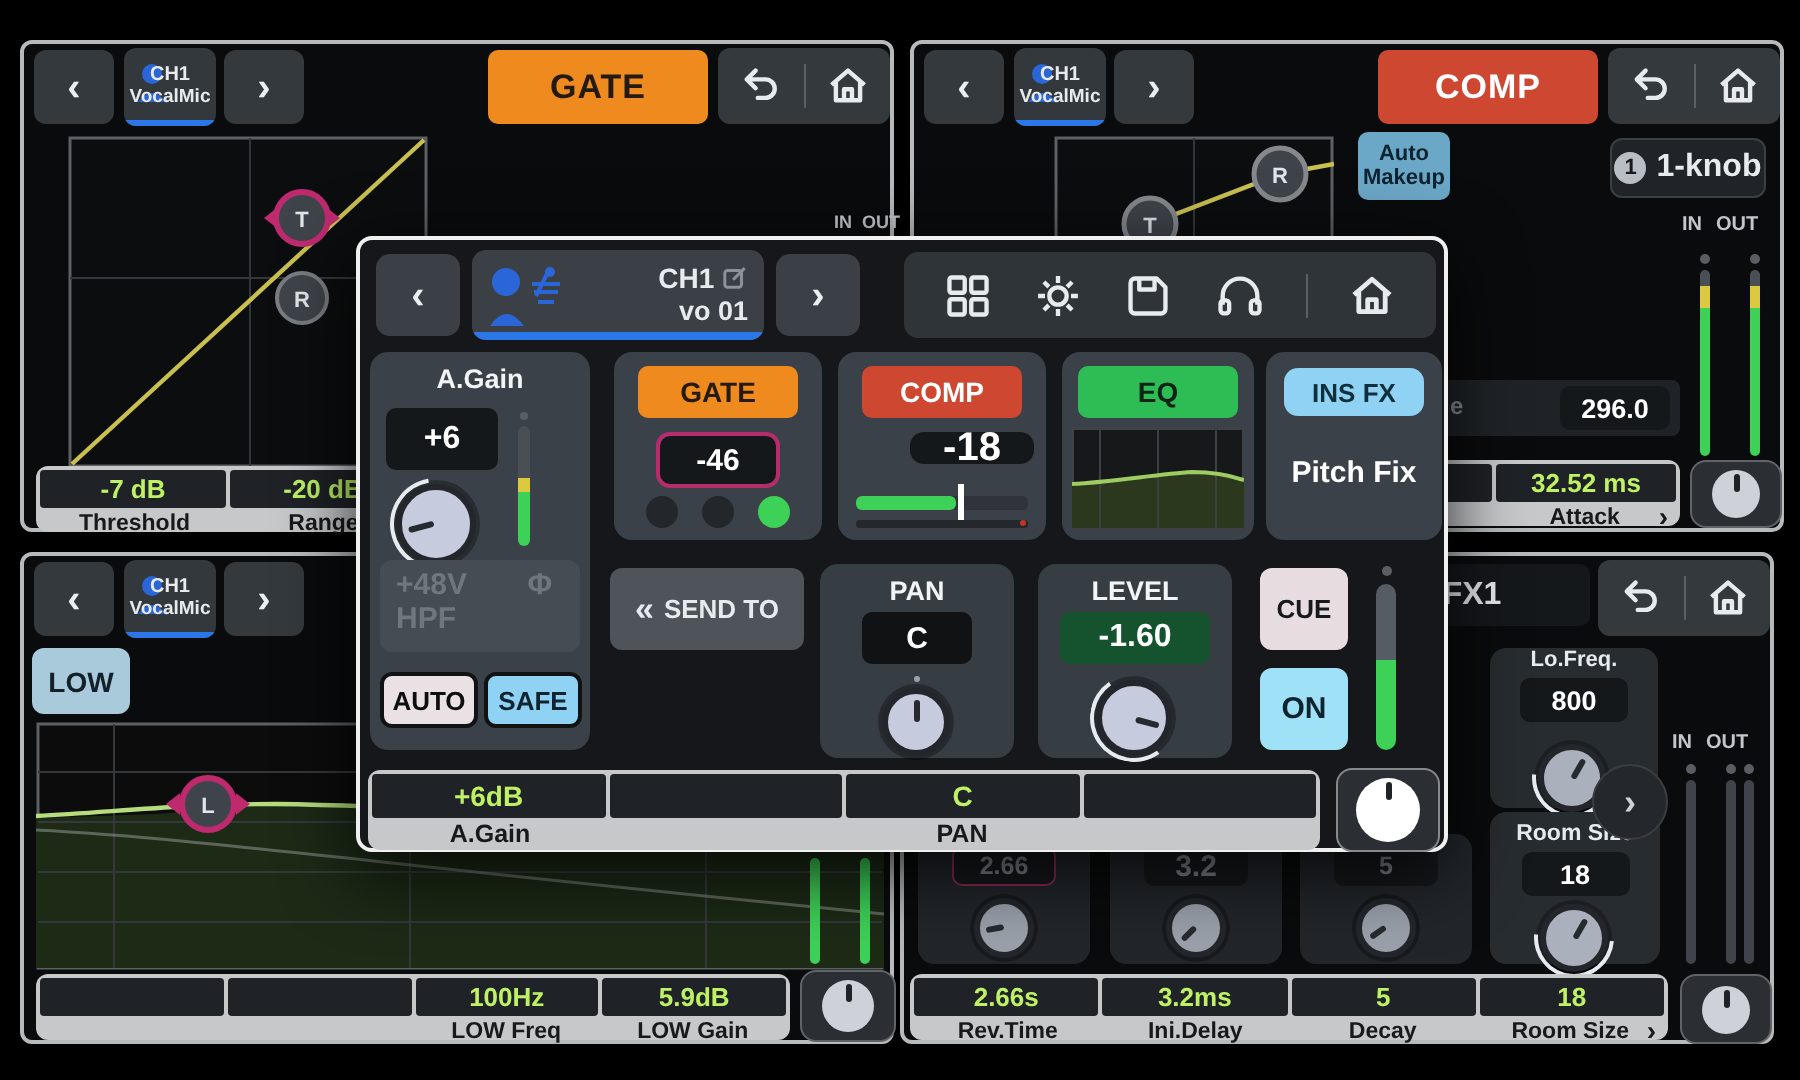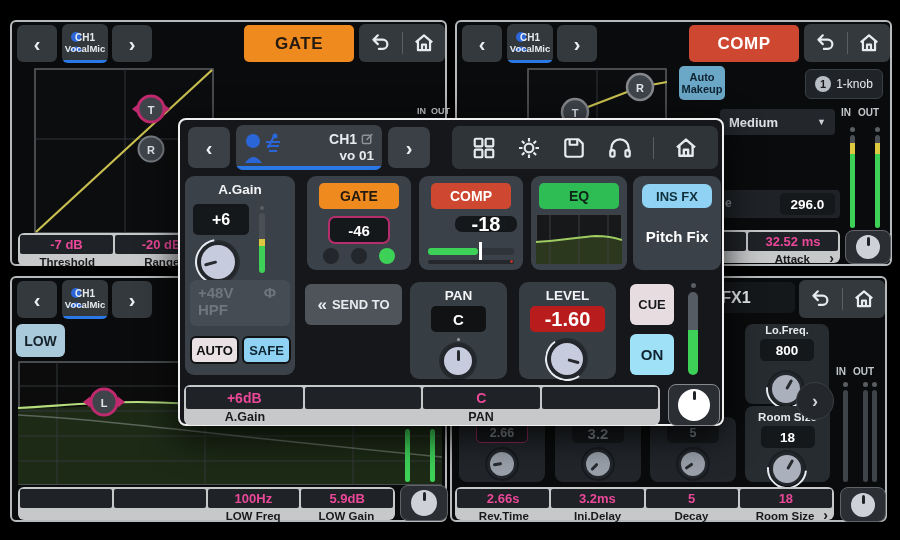--- a/index.html
+++ b/index.html
@@ -19,21 +19,21 @@
   .chbtn .blueblob { position:absolute; left:6px; top:6px; z-index:1; }
   .chbtn .underline { position:absolute; left:0; right:0; bottom:0; height:3px; background:#2a78e8; z-index:3; }
   .titlebtn { position:absolute; border-radius:5px; display:flex; align-items:center; justify-content:center;
               font-weight:800; font-size:17px; letter-spacing:.5px; cursor:pointer; }
   .syspair { position:absolute; background:#34393e; border-radius:6px; display:flex;
              align-items:center; justify-content:space-evenly; }
   .sep { width:1px; height:22px; background:#5b5f63; }
   .graphbox { position:absolute; }
   .bbar { position:absolute; background:#c6c8ca; border-radius:6px; padding:2px 2px 0 2px; }
   .segs { display:flex; gap:2px; height:19px; }
-  .seg { flex:1; background:#1f2226; border-radius:2px; color:#ec4899; font-size:13px; font-weight:700;
+  .seg { flex:1; background:#1f2226; border-radius:2px; color:#bef264; font-size:13px; font-weight:700;
          display:flex; align-items:center; justify-content:center; cursor:pointer; }
   .lbls { display:flex; height:15px; align-items:center; position:relative; }
   .lbl { flex:1; text-align:center; font-size:11.5px; color:#17191b; font-weight:700; }
   .rowchv { position:absolute; right:4px; top:0; font-size:14px; color:#17191b; font-weight:700; line-height:15px; }
   .clockbtn { position:absolute; background:#2b2f34; border:1px solid #606468; border-radius:8px;
               display:flex; align-items:center; justify-content:center; cursor:pointer; }
   .cknob { border-radius:50%; background:#ced2d8; position:relative; }
   .cknob::after { content:''; position:absolute; left:50%; top:2px; width:3px; height:9px;
                   margin-left:-1.5px; background:#202326; border-radius:2px; }
   .vbox { background:#15181b; border-radius:5px; color:#fff; font-weight:700;
@@ -185,25 +185,21 @@
         <circle cx="113" cy="19" r="13" fill="#3f444a" stroke="#85898e" stroke-width="2.5"></circle>
         <text x="113" y="23.5" font-size="11" font-weight="bold" fill="#e3e6e9" text-anchor="middle">R</text>
       </g>
     </svg>
     <div class="accbtn" style="position:absolute;left:222px;top:44px;width:46px;height:34px;background:#6ba7c6;border-radius:5px;color:#0d2331;flex-direction:column;font-size:11px;line-height:1.1">
       <span>Auto</span>
         <span>Makeup</span>
     </div>
     <div style="position:absolute;left:348px;top:47px;width:78px;height:30px;background:#202428;border:1px solid #3a3f44;border-radius:6px;display:flex;align-items:center;justify-content:center;gap:5px;cursor:pointer">
       <span style="width:16px;height:16px;border-radius:50%;background:#b9bec4;color:#17191c;font-size:11px;font-weight:800;display:flex;align-items:center;justify-content:center">1</span>
-      <span style="font-size:12px;font-weight:400">1-knob</span>
-    </div>
-    <div style="position:absolute;left:263px;top:87px;width:115px;height:26px;background:#23272c;border-radius:4px;display:flex;align-items:center;justify-content:space-between;padding:0 9px;cursor:pointer">
-      <span style="font-size:13px;font-weight:700;color:#dfe3e6">Medium</span>
-      <span style="font-size:9px;color:#cfd3d7">▼</span>
+      <span style="font-size:16px;font-weight:700">1-knob</span>
     </div>
     <div style="position:absolute;left:255px;top:168px;width:128px;height:28px;background:#1f2327;border-radius:4px">
       <span style="position:absolute;left:13px;top:6px;font-size:12px;color:#868d94;font-weight:700">e</span>
       <div class="vbox" style="position:absolute;right:5px;top:3px;width:55px;height:22px;font-size:13.5px">296.0</div>
     </div>
     <div class="mlabels" style="left:384px;top:85px">
       <span>IN</span>
         <span>OUT</span>
     </div>
     <div class="mdot" style="left:393px;top:105px"></div>
@@ -525,21 +521,21 @@
       <div style="position:absolute;left:47px;top:56px;width:3px;height:3px;border-radius:50%;background:#9aa2ab"></div>
       <div class="knob" style="left:31px;top:62px;width:34px;height:34px">
         <div class="ptrwrap" style="transform:rotate(0deg)">
             <div class="ptr"></div>
           </div>
       </div>
     </div>
 
     <div class="card" style="left:339px;top:162px;width:97px;height:97px;background:#363d43">
       <div class="cardlabel">LEVEL</div>
-      <div class="vbox" style="position:absolute;left:11px;top:24px;width:75px;height:26px;font-size:20px;background:#b91c1c">-1.60</div>
+      <div class="vbox" style="position:absolute;left:11px;top:24px;width:75px;height:26px;font-size:16px;background:#14532d">-1.60</div>
       <div class="knob" style="left:29px;top:58px;width:38px;height:38px">
         <div class="arc" style="transform:rotate(10deg)"></div>
         <div class="ptrwrap" style="transform:rotate(105deg)">
             <div class="ptr"></div>
           </div>
       </div>
     </div>
 
     <div class="accbtn" style="position:absolute;left:450px;top:164px;width:44px;height:41px;background:#e7dde1;border-radius:6px;color:#17191c;font-size:13px">CUE</div>
     <div class="accbtn" style="position:absolute;left:450px;top:214px;width:44px;height:41px;background:#9fe2f8;border-radius:6px;color:#0f2430;font-size:15px">ON</div>

